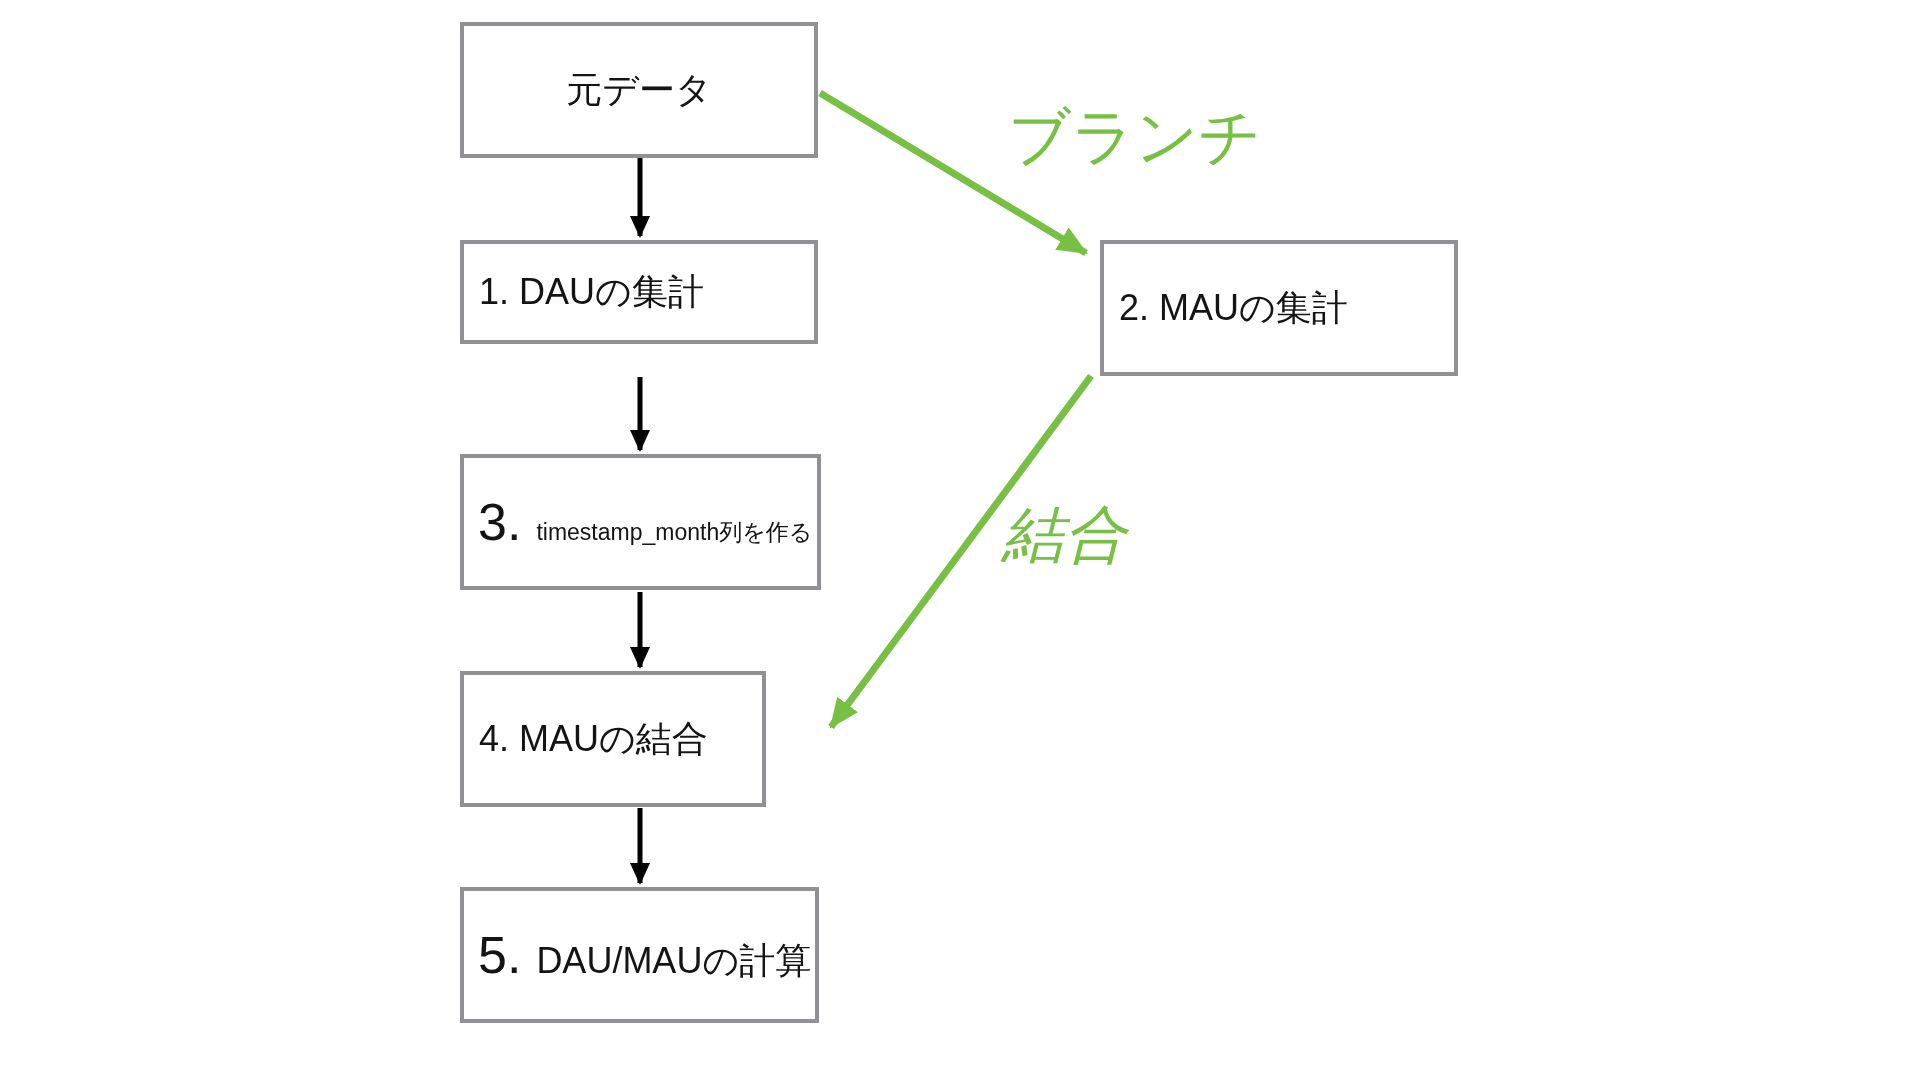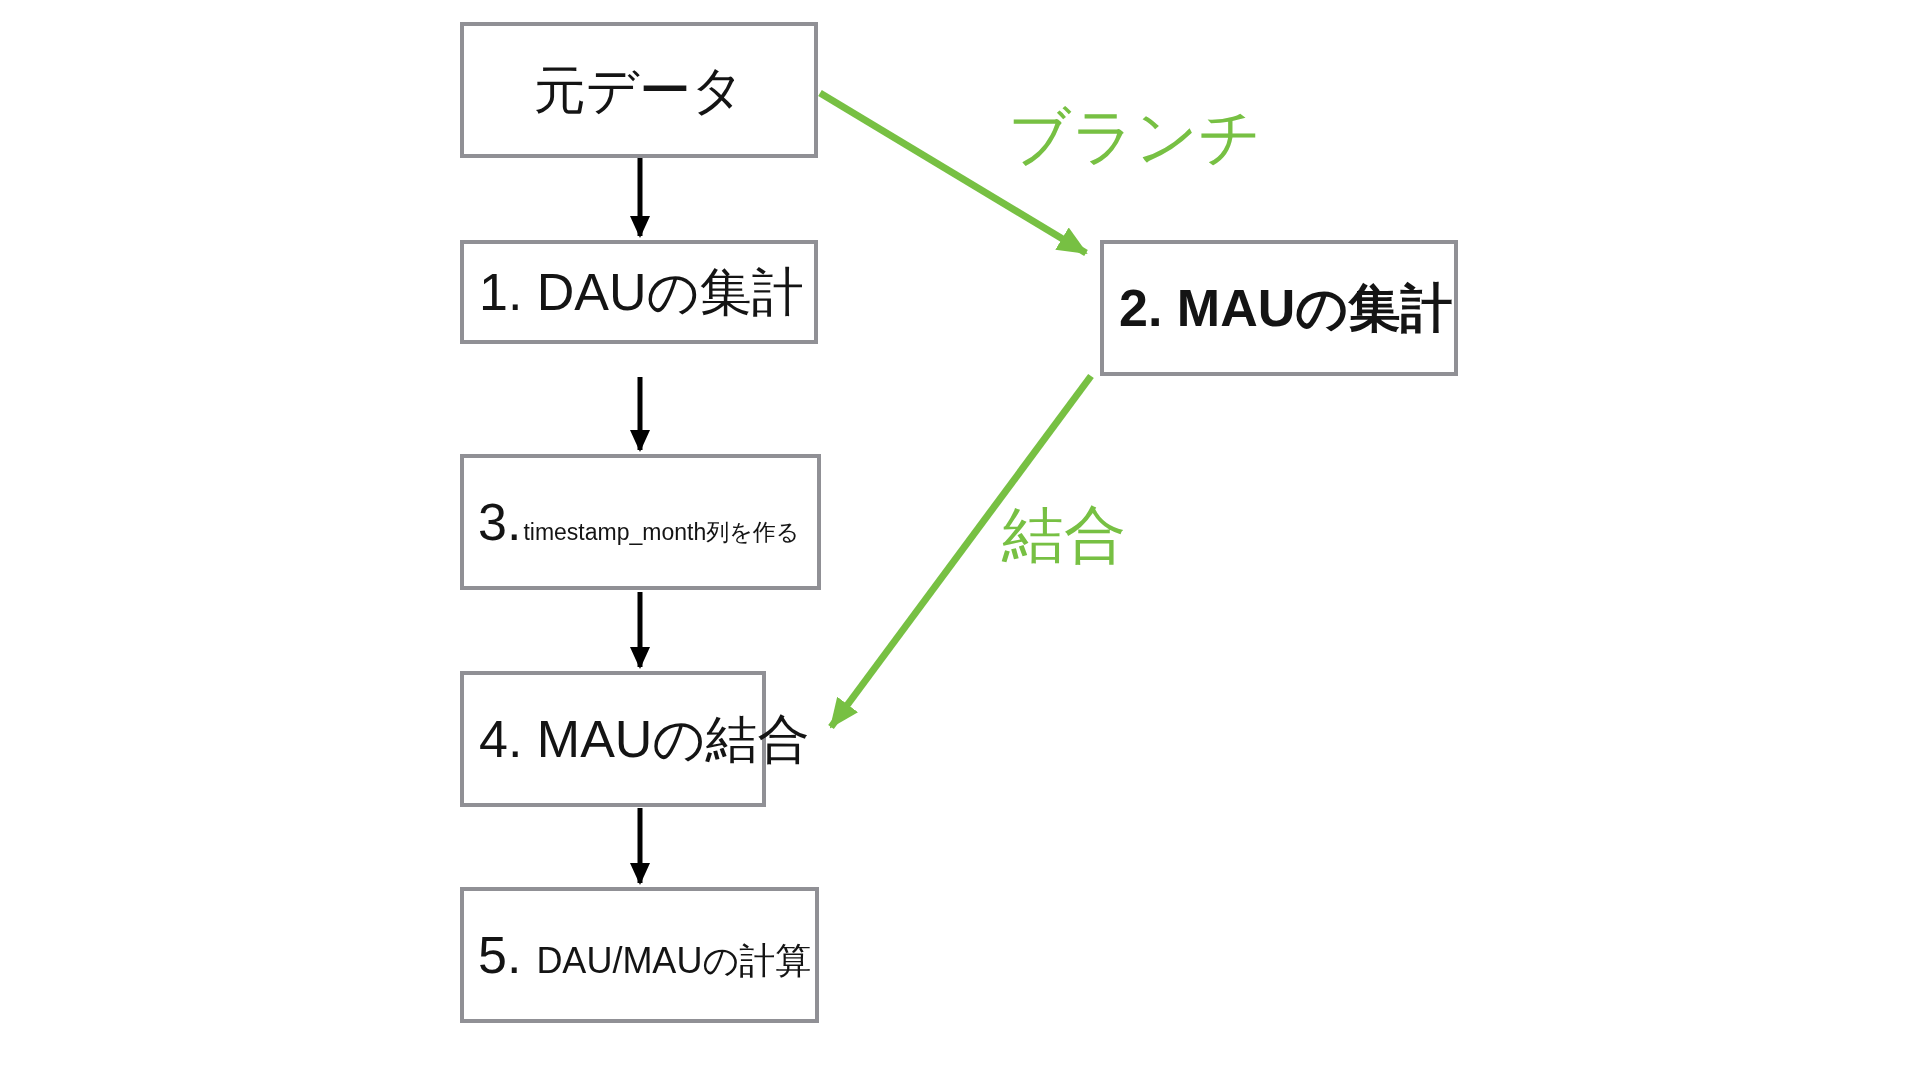--- a/index.html
+++ b/index.html
@@ -15,36 +15,36 @@
   .mb{fill:var(--arrow-black,#000);}
   .mg{fill:var(--accent,#77c043);}
   .node{
     position:absolute;box-sizing:border-box;
     background:var(--box-fill,#fff);
     border:4px solid var(--box-border,#909095);
     display:flex;align-items:center;
     line-height:1;white-space:nowrap;
   }
   .node .row{display:flex;align-items:baseline;line-height:1;}
-  .fs-main{font-size:52px;}
+  .fs-main{font-size:36px;}
   .num{font-size:52px;}
-  .small{font-size:23px;margin-left:2px;}
+  .small{font-size:23px;margin-left:15px;}
   .mid{font-size:36px;margin-left:15px;text-align:right;}
   #node-source{left:460px;top:22px;width:358px;height:136px;justify-content:center;}
   #node-step1{left:460px;top:240px;width:358px;height:104px;padding:0 15px;}
-  #node-step2{left:1100px;top:240px;width:358px;height:136px;padding:12px 15px;font-weight:bold;}
+  #node-step2{left:1100px;top:240px;width:358px;height:136px;padding:12px 15px;}
   #node-step3{left:460px;top:454px;width:361px;height:136px;padding:0 14px;}
   #node-step4{left:460px;top:671px;width:306px;height:136px;padding:0 15px;}
   #node-step5{left:460px;top:887px;width:359px;height:136px;padding:0 14px;}
   .edge-label{
     position:absolute;color:var(--accent,#77c043);
     font-size:62px;line-height:1;white-space:nowrap;
   }
   #label-branch{left:1008px;top:106px;}
-  #label-join{left:1002px;top:504px;}
+  #label-join{left:1002px;top:504px;font-style:italic;}
 </style>
 </head>
 <body>
 
 <div class="canvas">
 
   <svg class="edges" viewBox="0 0 1920 1080" xmlns="http://www.w3.org/2000/svg">
     <defs>
       <marker id="mblack" markerUnits="userSpaceOnUse" markerWidth="22" markerHeight="20" refX="20" refY="10" orient="auto">
         <path class="mb" d="M0,0 L22,10 L0,20 Z"></path>

